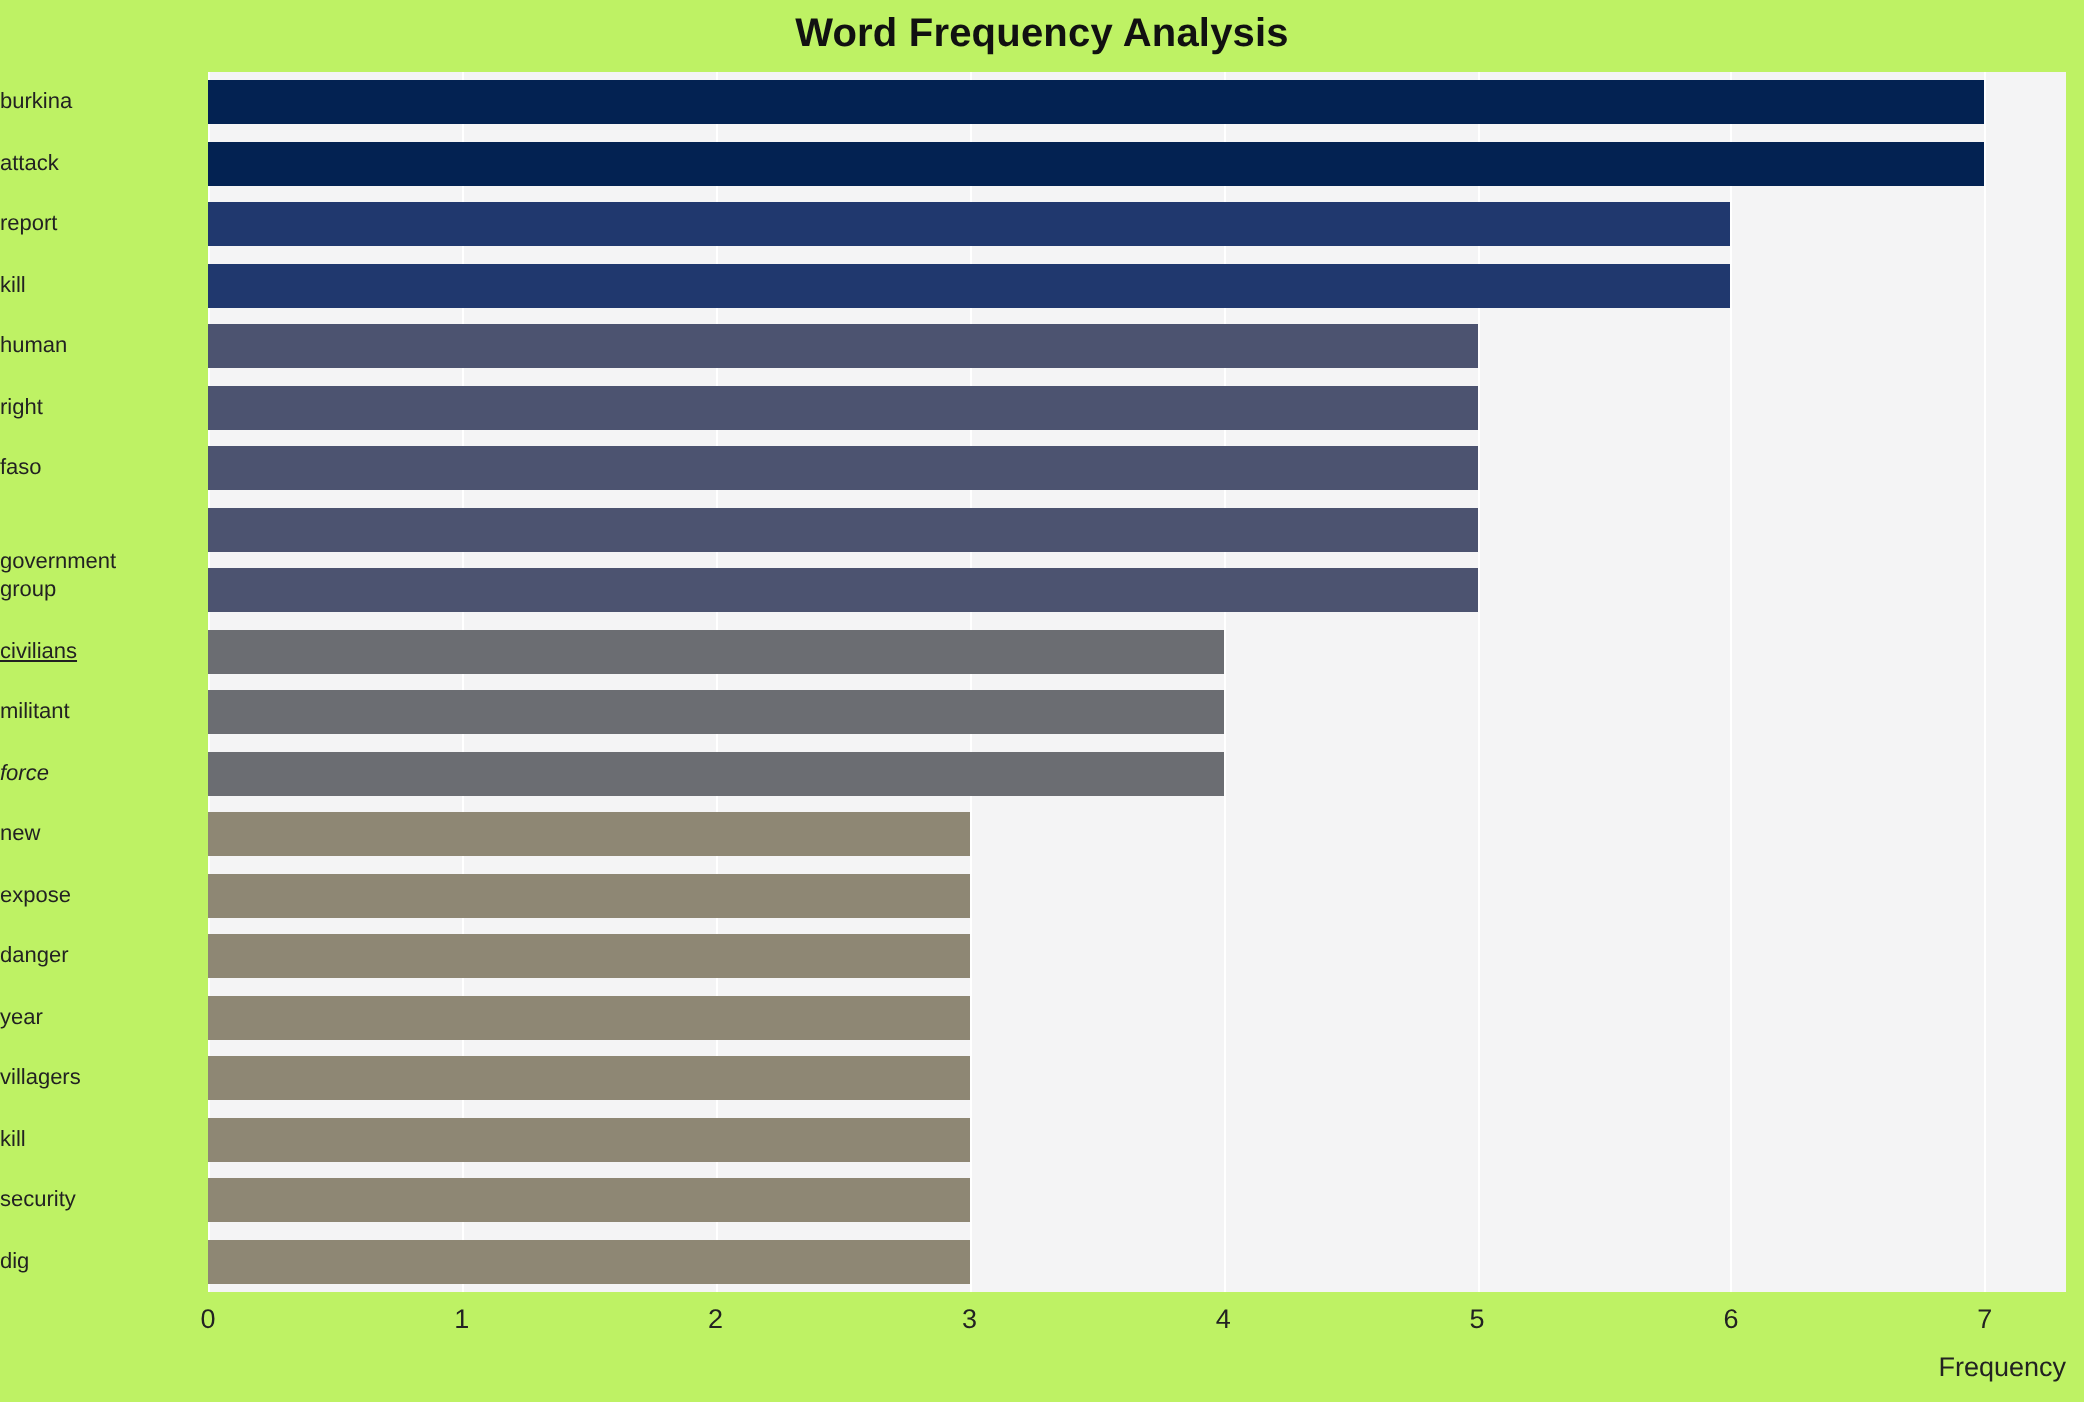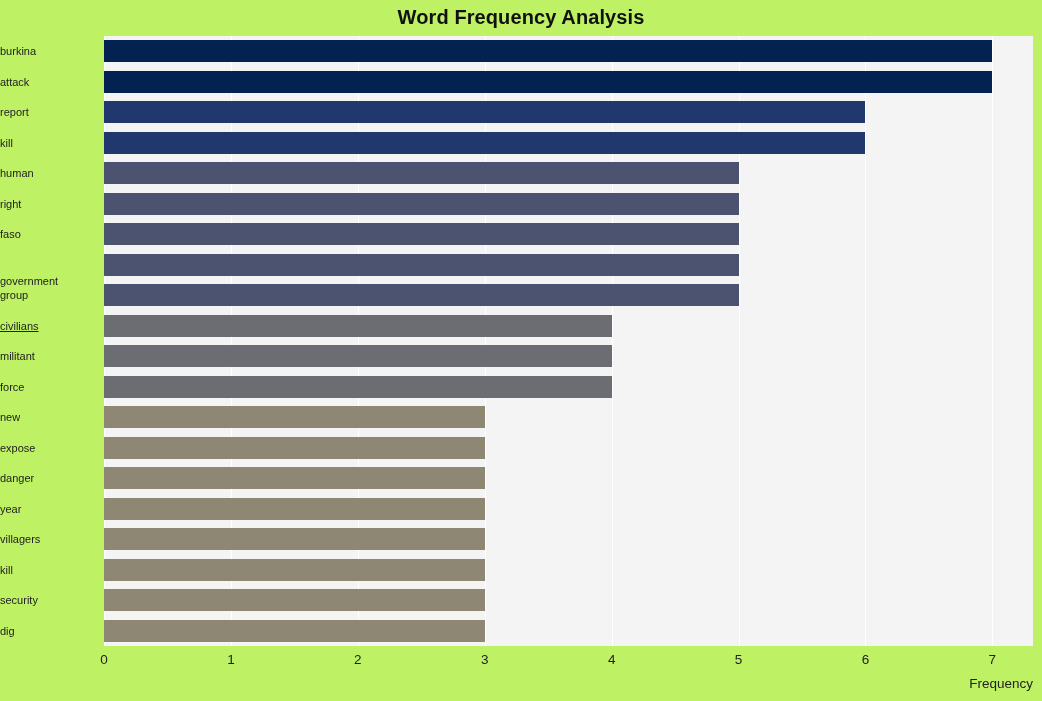--- a/index.html
+++ b/index.html
@@ -144,21 +144,21 @@
       <div class="y-tick-label" style="top: 34.75px;">attack</div>
       <div class="y-tick-label" style="top: 65.25px;">report</div>
       <div class="y-tick-label" style="top: 95.75px;">kill</div>
       <div class="y-tick-label" style="top: 126.25px; padding-left: 44px;">human</div>
       <div class="y-tick-label" style="top: 156.75px;">right</div>
       <div class="y-tick-label" style="top: 187.25px;">faso</div>
       <div class="y-tick-label" style="top: 217.75px; margin-top: 16px;">government</div>
       <div class="y-tick-label" style="top: 248.25px;">group</div>
       <div class="y-tick-label" style="top: 278.75px; text-decoration: underline;">civilians</div>
       <div class="y-tick-label" style="top: 309.25px;">militant</div>
-      <div class="y-tick-label" style="top: 339.75px;">force</div>
+      <div class="y-tick-label" style="top: 339.75px; font-style: italic;">force</div>
       <div class="y-tick-label" style="top: 370.25px;">new</div>
       <div class="y-tick-label" style="top: 400.75px;">expose</div>
       <div class="y-tick-label" style="top: 431.25px; padding-left: 15px;">danger</div>
       <div class="y-tick-label" style="top: 461.75px;">year</div>
       <div class="y-tick-label" style="top: 492.25px;">villagers</div>
       <div class="y-tick-label" style="top: 522.75px;">kill</div>
       <div class="y-tick-label" style="top: 553.25px;">security</div>
       <div class="y-tick-label" style="top: 583.75px;">dig</div>
     </div>
 

